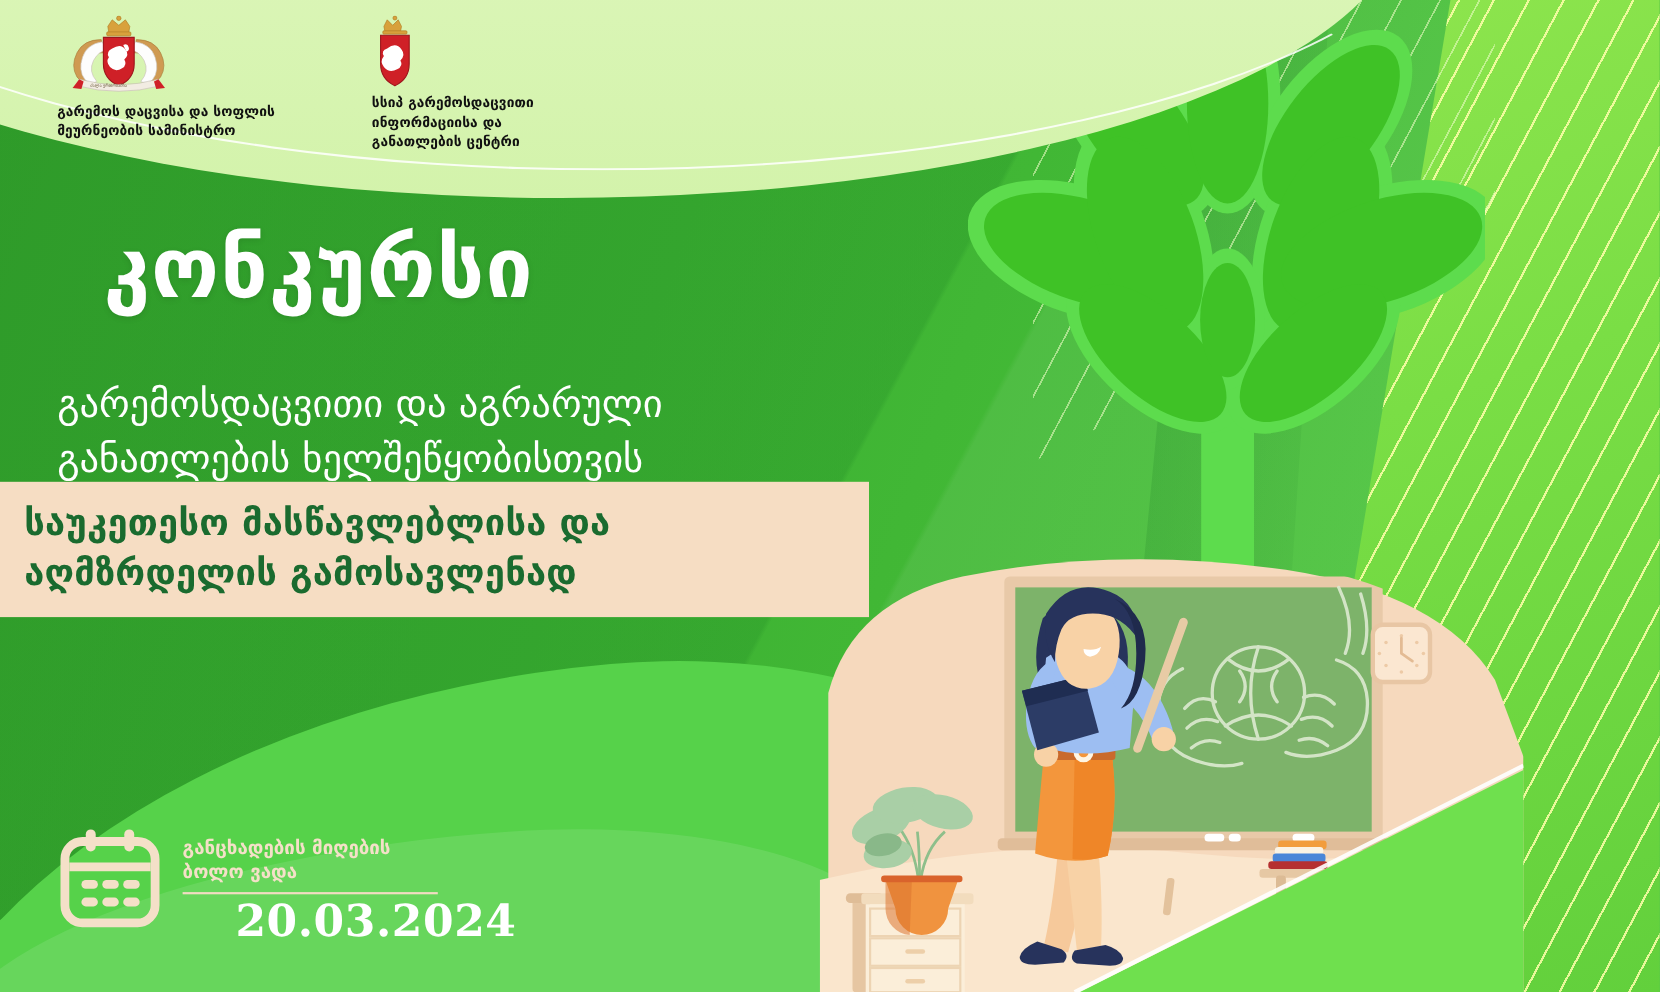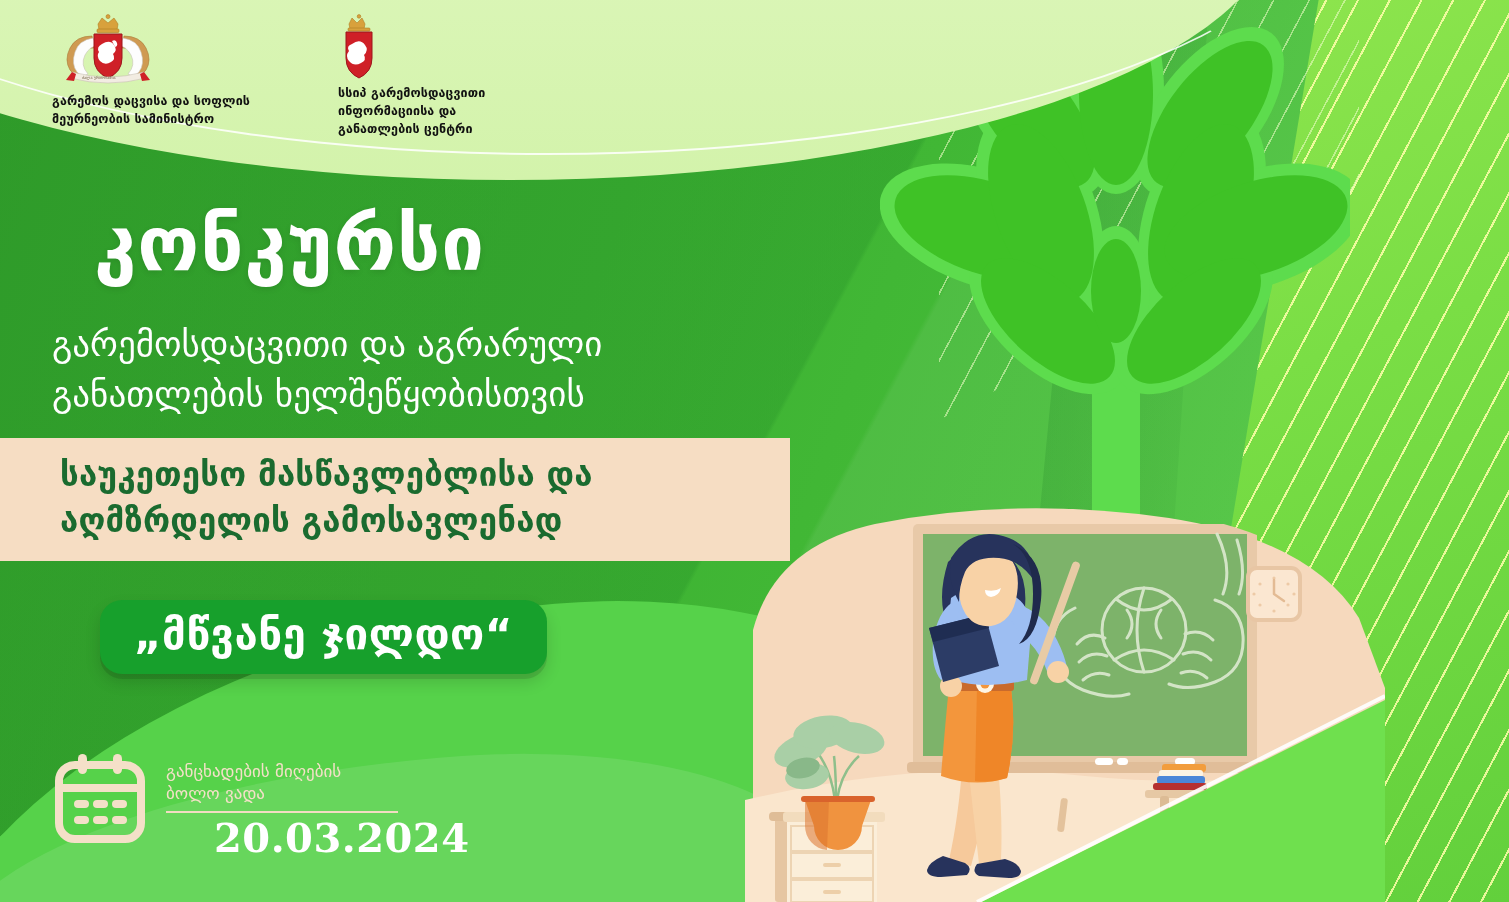--- a/index.html
+++ b/index.html
@@ -69,21 +69,21 @@
   .emblem2{width:42px;height:66px;display:block;}
 
   
   .title{position:absolute;left:52px;top:206px;
     font-size:76px;font-weight:700;color:#fff;letter-spacing:1px;line-height:1;
     text-shadow:0 2px 6px rgba(0,0,0,.10);margin-left:42px;}
   .subtitle{position:absolute;left:52px;top:320px;width:720px;
     font-size:35px;color:#fff;line-height:1.42;font-weight:400;}
 
   .cream-banner{position:absolute;left:0;top:438px;width:790px;
-    background:#f6ddc3;padding:14px 0 18px 60px;box-sizing:border-box;}
+    background:#f6ddc3;padding:14px 0 18px 22px;box-sizing:border-box;}
   .cream-banner .ct{font-size:33px;font-weight:700;color:#1a6b2f;line-height:1.38;letter-spacing:.2px;}
 
   .pill{position:absolute;left:100px;top:600px;
     background:#17a02c;border-radius:22px;padding:14px 34px 18px 34px;
     box-shadow:0 5px 0 rgba(0,0,0,.10), 0 8px 16px rgba(0,0,0,.14);}
   .pill-text{font-size:42px;font-weight:700;color:#fff;line-height:1;letter-spacing:.5px;white-space:nowrap;}
 
   
   .deadline{position:absolute;left:54px;top:752px;display:flex;align-items:flex-start;gap:20px;}
   .cal-icon{width:92px;height:92px;flex:0 0 92px;}
@@ -365,50 +365,47 @@
           </g>
         </svg>
       </span>
       <div class="logo-caption" style="white-space: pre-line;">სსიპ გარემოსდაცვითი
 ინფორმაციისა და
 განათლების ცენტრი</div>
     </div>
   </div>
 
   <div class="title">კონკურსი</div>
-  <div class="subtitle" style="white-space: pre-line;">გარემოსდაცვითი და აგრარული
+  <div class="subtitle" style="white-space: pre-line; margin-top: 24px;">გარემოსდაცვითი და აგრარული
 განათლების ხელშეწყობისთვის</div>
 
   <div class="cream-banner">
     <div class="ct" style="white-space: pre-line;">საუკეთესო მასწავლებლისა და
 აღმზრდელის გამოსავლენად</div>
   </div>
 
-  <div class="pill">
-    <div class="pill-text">„მწვანე ჯილდო“</div>
-  </div>
 
   <div class="deadline">
     <span class="cal-icon">
       <svg viewBox="0 0 92 92" width="92" height="92" aria-hidden="true">
         <rect x="5" y="13" width="82" height="74" rx="16" fill="none" stroke="#f4e0c8" stroke-width="8"></rect>
         <path d="M9,36 H83" stroke="#f4e0c8" stroke-width="8"></path>
         <rect x="24" y="2" width="9" height="20" rx="4.5" fill="#f4e0c8"></rect>
         <rect x="59" y="2" width="9" height="20" rx="4.5" fill="#f4e0c8"></rect>
         <g fill="#f4e0c8">
           <rect x="20" y="48" width="15" height="8" rx="4"></rect>
           <rect x="39" y="48" width="15" height="8" rx="4"></rect>
           <rect x="58" y="48" width="15" height="8" rx="4"></rect>
           <rect x="20" y="64" width="15" height="8" rx="4"></rect>
           <rect x="39" y="64" width="15" height="8" rx="4"></rect>
           <rect x="58" y="64" width="15" height="8" rx="4"></rect>
         </g>
       </svg>
     </span>
     <div class="deadline-txt">
-      <div class="deadline-label" style="white-space: pre-line;">განცხადების მიღების
+      <div class="deadline-label" style="white-space: pre-line; font-weight: bold;">განცხადების მიღების
 ბოლო ვადა</div>
       <div class="deadline-rule"></div>
       <div class="deadline-date">20.03.2024</div>
     </div>
   </div>
 
 </div>
 
 </body></html>

